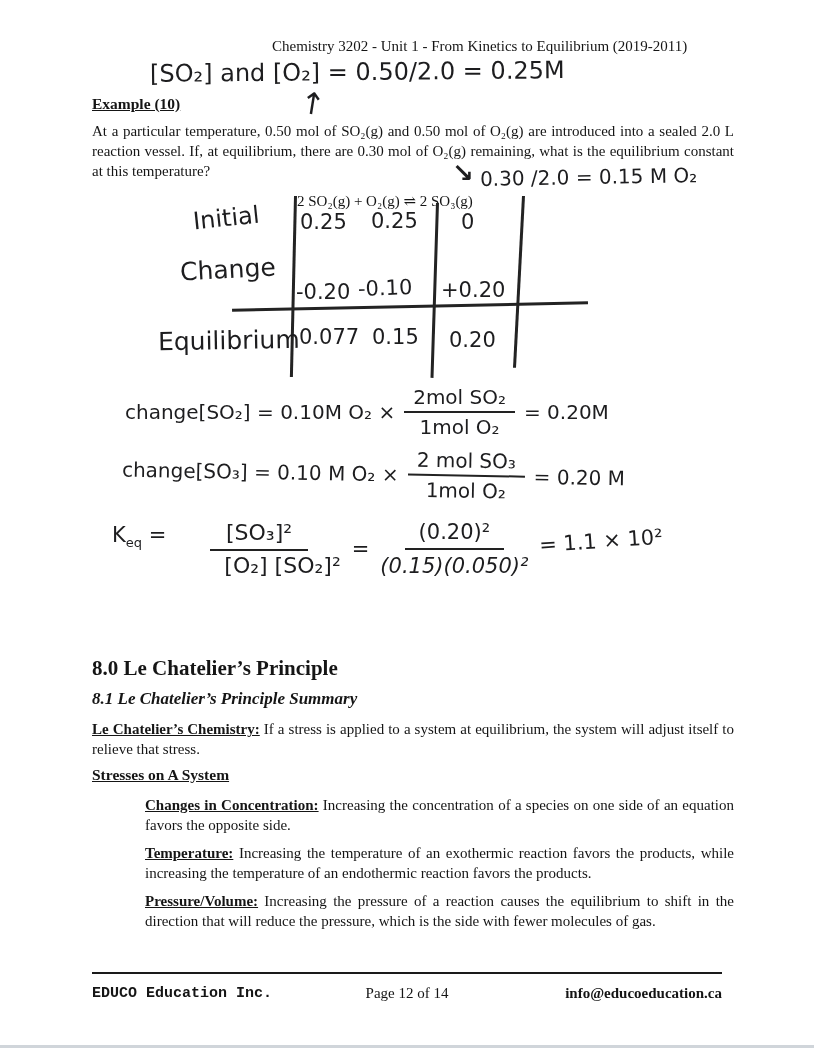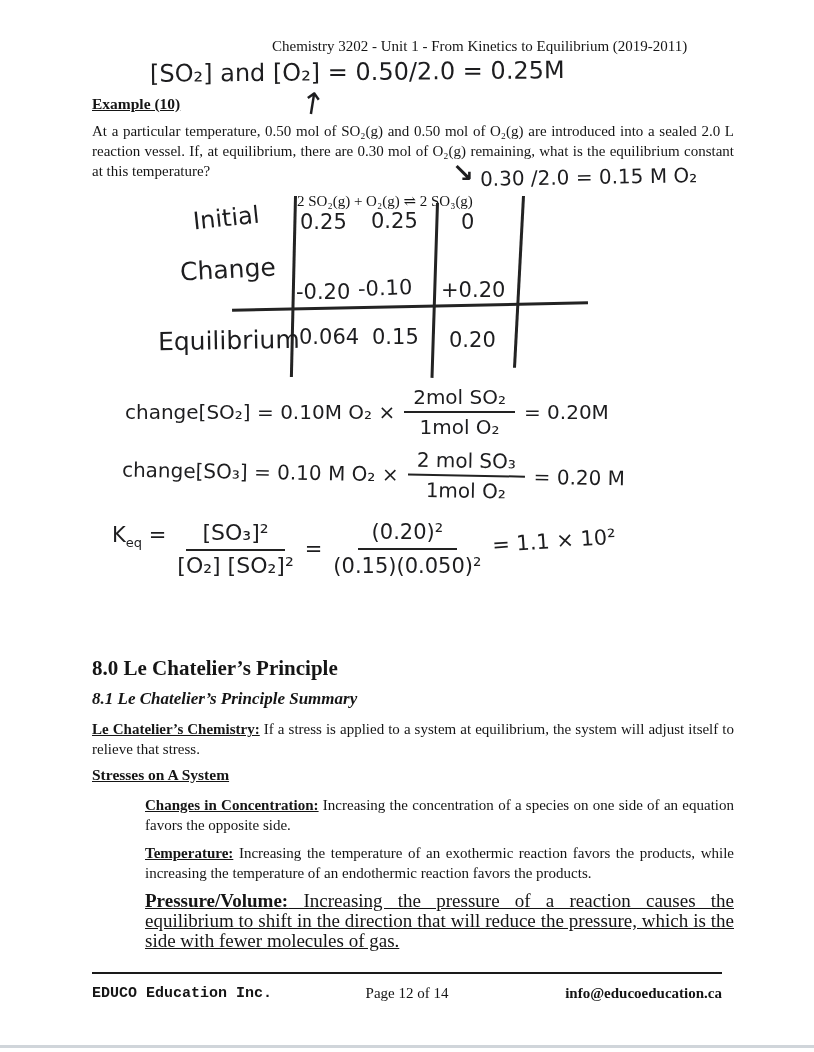--- a/index.html
+++ b/index.html
@@ -52,21 +52,21 @@
   <div class="abs hw" style="left:300px; top:210px; font-size:21px;">0.25</div>
   <div class="abs hw" style="left:371px; top:209px; font-size:21px;">0.25</div>
   <div class="abs hw" style="left:461px; top:210px; font-size:21px;">0</div>
 
   <div class="abs hw" style="left:180px; top:255px; font-size:25px; transform:rotate(-3deg);">Change</div>
   <div class="abs hw" style="left:296px; top:280px; font-size:21px;">-0.20</div>
   <div class="abs hw" style="left:358px; top:276px; font-size:21px; transform:rotate(-2deg);">-0.10</div>
   <div class="abs hw" style="left:441px; top:278px; font-size:21px;">+0.20</div>
 
   <div class="abs hw" style="left:158px; top:326px; font-size:25px; transform:rotate(-1deg);">Equilibrium</div>
-  <div class="abs hw" style="left:299px; top:325px; font-size:21px;">0.064</div>
+  <div class="abs hw" style="left:299px; top:325px; font-size:21px;">0.077</div>
   <div class="abs hw" style="left:372px; top:325px; font-size:21px;">0.15</div>
   <div class="abs hw" style="left:449px; top:328px; font-size:21px;">0.20</div>
 
   <div class="abs hw calc-row" style="left:125px; top:385px; font-size:20px;">
     <span>change[SO₂] = 0.10M O₂ ×</span>
     <span class="frac">
       <span class="num">2mol SO₂</span>
       <span class="den">1mol O₂</span>
     </span>
     <span>= 0.20M</span>
@@ -78,42 +78,42 @@
       <span class="num">2 mol SO₃</span>
       <span class="den">1mol O₂</span>
     </span>
     <span>= 0.20 M</span>
   </div>
 
   <div class="abs hw calc-row" style="left:112px; top:520px; font-size:21px; gap:11px;">
     <span style="transform:translateY(-14px); display:inline-block;"><span>K</span><span class="sub">eq</span> <span>=</span></span>
     <span class="frac" style="font-size:22px;">
       <span class="num" style="padding:0 16px 4px;">[SO₃]²</span>
-      <span class="den" style="">[O₂] [SO₂]²</span>
+      <span class="den" style="margin-left:47px;">[O₂] [SO₂]²</span>
     </span>
     <span>=</span>
     <span class="frac">
       <span class="num" style="padding:0 14px 4px;">(0.20)²</span>
-      <span class="den" style="padding-top:4px;">(0.15)(0.050)²</span>
+      <span class="den" style="padding-top:4px;font-style:italic;">(0.15)(0.050)²</span>
     </span>
     <span style="transform:translateY(-8px) rotate(-4deg); display:inline-block;">= 1.1 × 10²</span>
   </div>
 
   <h1 class="abs serif bold" style="left:92px; top:656px; font-size:21px;">8.0 Le Chatelier’s Principle</h1>
   <h2 class="abs serif bold italic" style="left:92px; top:689px; font-size:17px;font-family:Liberation Serif, serif;">8.1 Le Chatelier’s Principle Summary</h2>
 
   <p class="abs serif justify" style="left:92px; top:719px; width:642px; font-size:15px; line-height:20px;"><span class="lead">Le Chatelier’s Chemistry:</span><span> If a stress is applied to a system at equilibrium, the system will adjust itself to relieve that stress.</span></p>
 
   <div class="abs serif bold uline" style="left:92px; top:766px; font-size:15.5px;">Stresses on A System</div>
 
   <p class="abs serif justify" style="left:145px; top:795px; width:589px; font-size:15px; line-height:20px;"><span class="lead">Changes in Concentration:</span><span> Increasing the concentration of a species on one side of an equation favors the opposite side.</span></p>
 
   <p class="abs serif justify" style="left:145px; top:843px; width:589px; font-size:15px; line-height:20px;"><span class="lead">Temperature:</span><span> Increasing the temperature of an exothermic reaction favors the products, while increasing the temperature of an endothermic reaction favors the products.</span></p>
 
-  <p class="abs serif justify" style="left:145px; top:891px; width:589px; font-size:19px; line-height:20px;text-decoration:underline;"><span class="lead">Pressure/Volume:</span><span> Increasing the pressure of a reaction causes the equilibrium to shift in the direction that will reduce the pressure, which is the side with fewer molecules of gas.</span></p>
+  <p class="abs serif justify" style="left:145px; top:891px; width:589px; font-size:15px; line-height:20px;"><span class="lead">Pressure/Volume:</span><span> Increasing the pressure of a reaction causes the equilibrium to shift in the direction that will reduce the pressure, which is the side with fewer molecules of gas.</span></p>
 
   <div class="abs" style="left:92px; top:972px; width:630px; height:2px; background:#1a1a1a;"></div>
   <div class="abs serif bold" style="left:92px; top:985px; font-size:15px;font-family:Liberation Mono, monospace;">EDUCO Education Inc.</div>
   <div class="abs serif" style="left:0; top:985px; width:814px; text-align:center; font-size:15px;">Page 12 of 14</div>
   <div class="abs serif bold" style="right:92px; top:985px; font-size:15px;">info@educoeducation.ca</div>
 
   <div class="abs" style="left:0; top:1045px; width:814px; height:3px; background:#d0d5da;"></div>
 
 </div>
 

